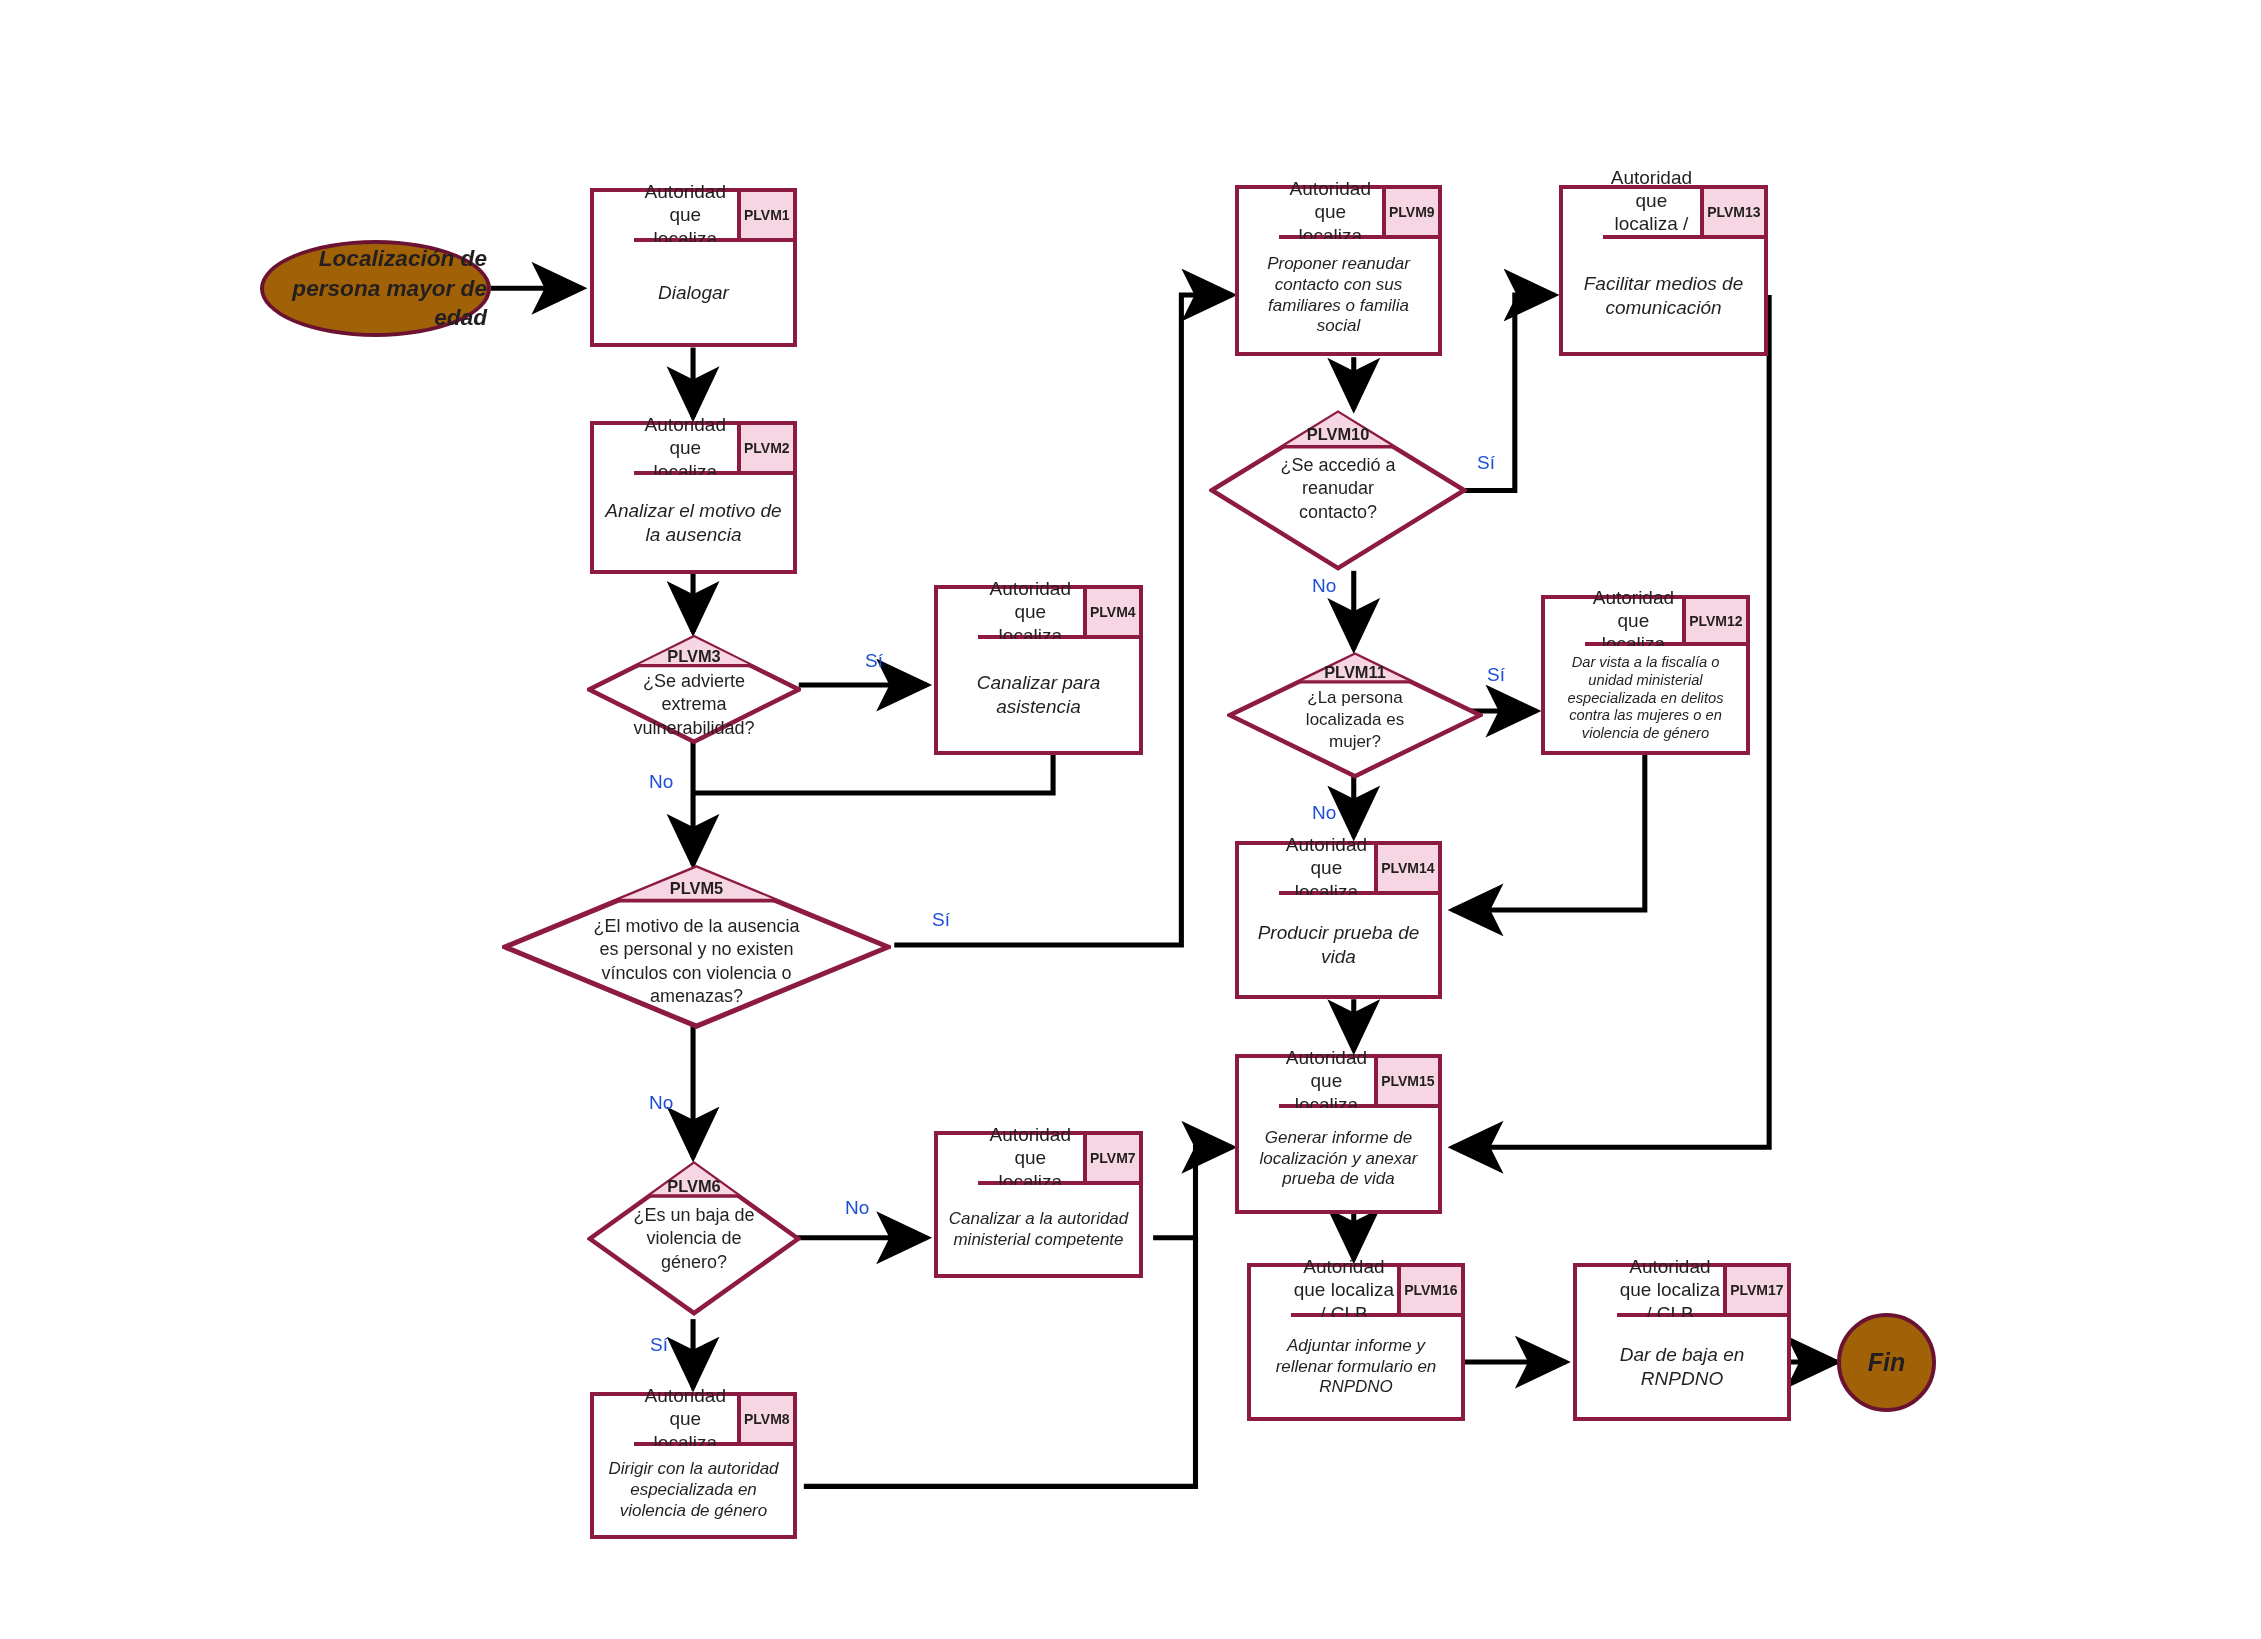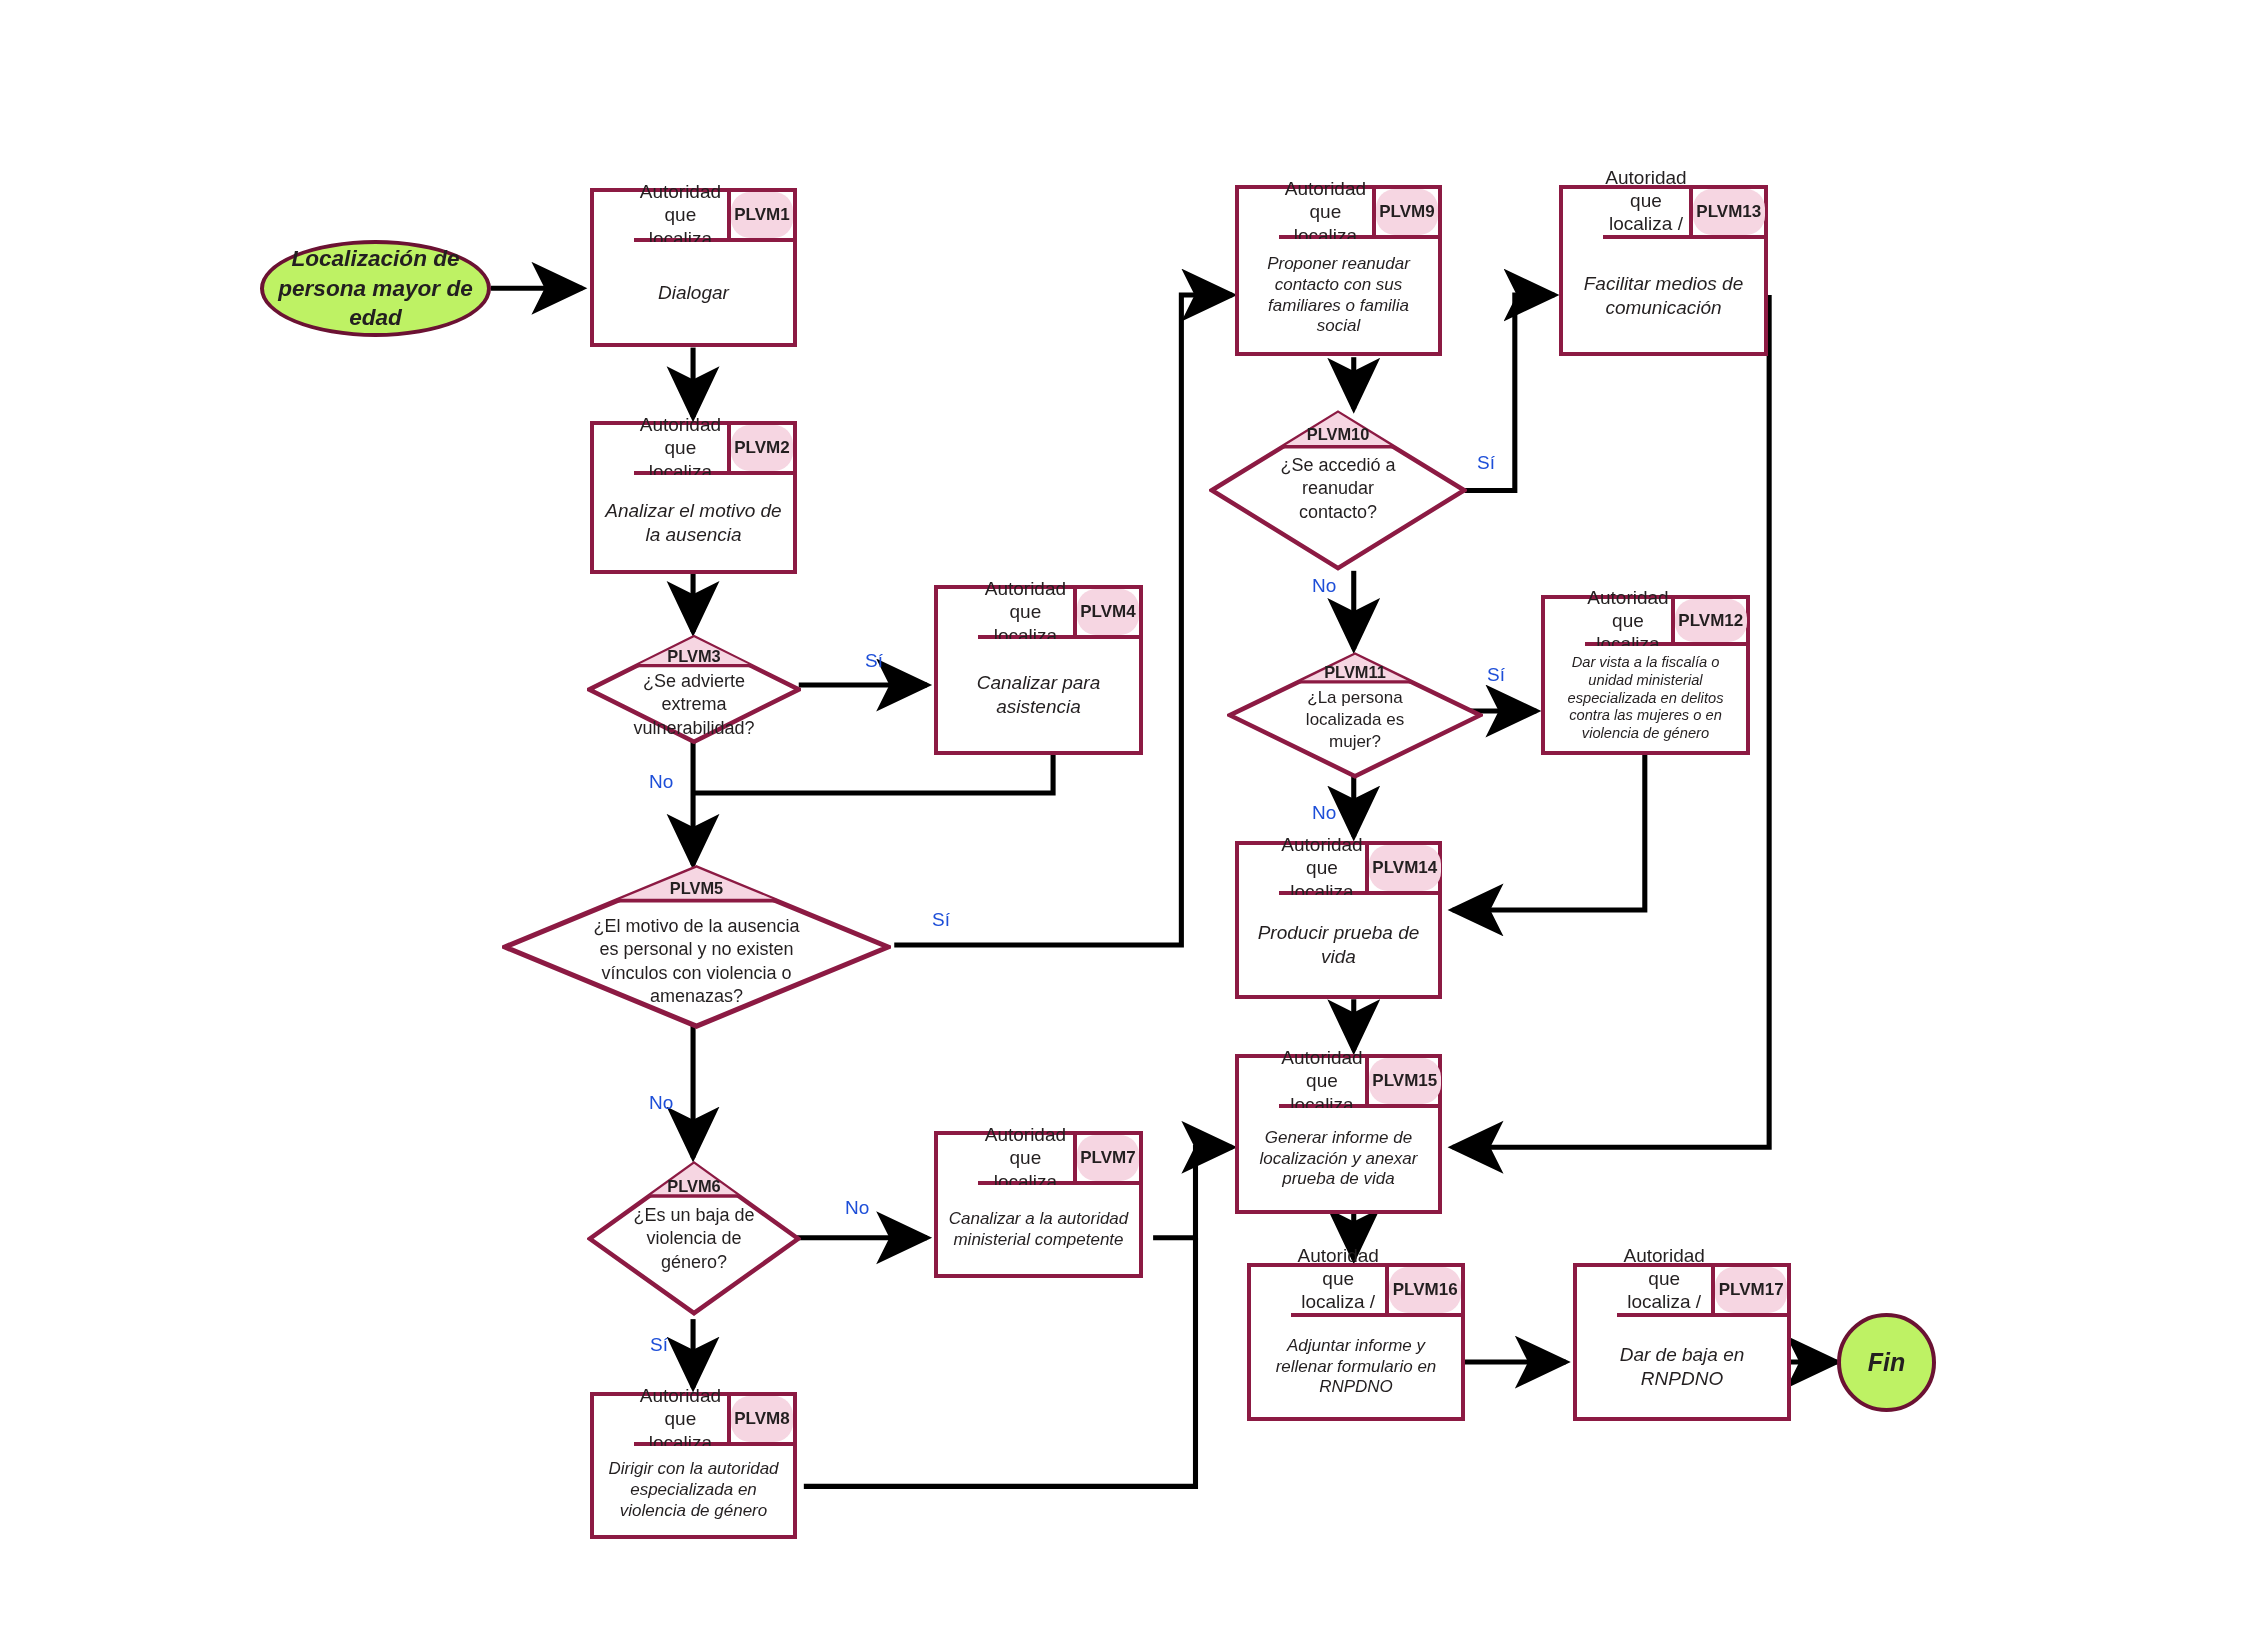--- a/index.html
+++ b/index.html
@@ -24,22 +24,22 @@
     margin-left:40px;
   }
   .proc .hdr .role{
     flex:1 1 auto;display:flex;align-items:center;justify-content:center;
     text-align:center;font-size:19px;color:#231f20;line-height:1.22;
     padding:3.4px 2.3px;background:#ffffff;
     border-right:4px solid #8C1A43;
   }
   .proc .hdr .code{
     flex:0 0 auto;display:flex;align-items:center;justify-content:center;
-    background:#F6D6E2;color:#231f20;font-size:17px;font-weight:bold;
-    padding:0 3.4px;text-align:left;white-space:nowrap;border-radius:19px;
+    background:#F6D6E2;color:#231f20;font-size:14px;font-weight:bold;
+    padding:0 3.4px;text-align:left;white-space:nowrap;
   }
   .proc .body{
     flex:1 1 auto;display:flex;align-items:center;justify-content:center;
     text-align:center;font-size:19px;color:#231f20;line-height:1.25;
     padding:2.3px 5.7px;background:#ffffff;font-style:italic;
   }
   .proc .body.small{font-size:17px;line-height:1.22;}
 
   
   .dec{position:absolute;}
@@ -49,22 +49,22 @@
     font-size:16.4px;font-weight:bold;color:#231f20;
   }
   .dec .q{
     position:absolute;left:0;width:100%;text-align:center;
     font-size:18px;color:#231f20;line-height:1.3;
   }
 
   
   .term{
     position:absolute;box-sizing:border-box;
-    border:4.5px solid #6B1233;background:#bef264;
-    display:flex;align-items:center;justify-content:center;text-align:center;
+    border:4.5px solid #6B1233;background:#a16207;
+    display:flex;align-items:center;justify-content:center;text-align:right;
     font-style:italic;font-weight:bold;color:#231f20;
   }
   .term.oval{border-radius:50%;font-size:22.6px;line-height:1.3;}
   .term.circ{border-radius:50%;font-size:25px;}
 
   
   .elabel{
     position:absolute;font-size:19px;color:#1d4ed8;white-space:nowrap;
   }
 </style>

